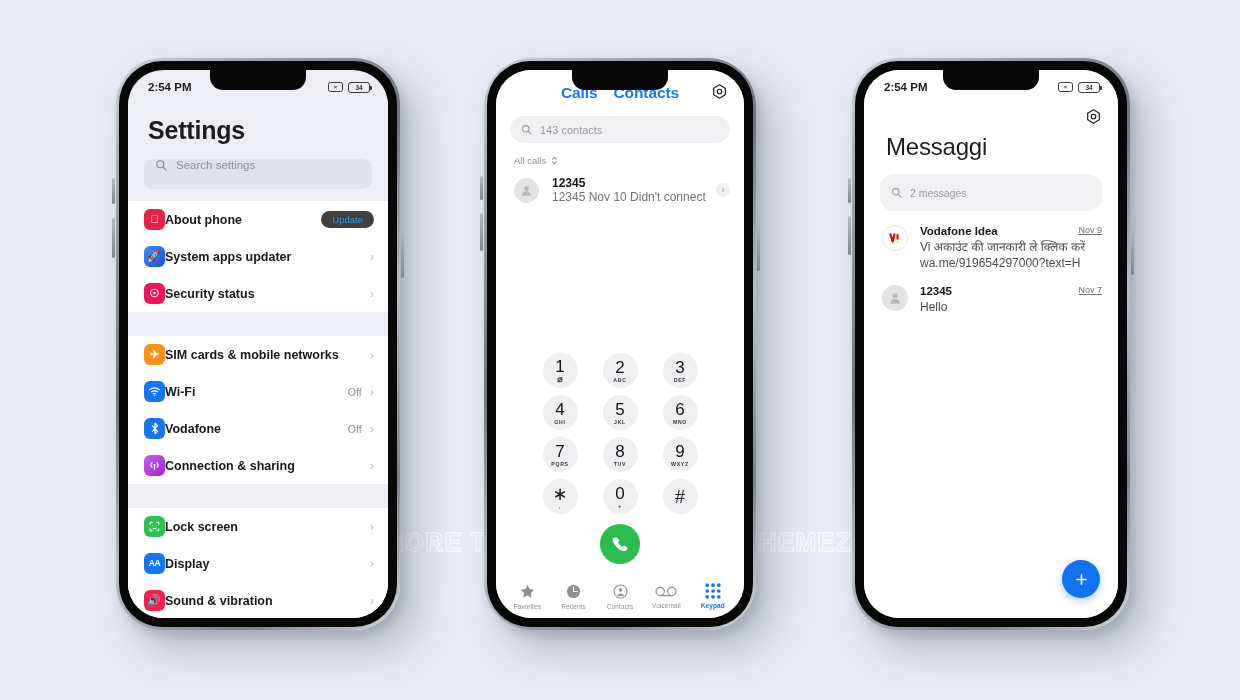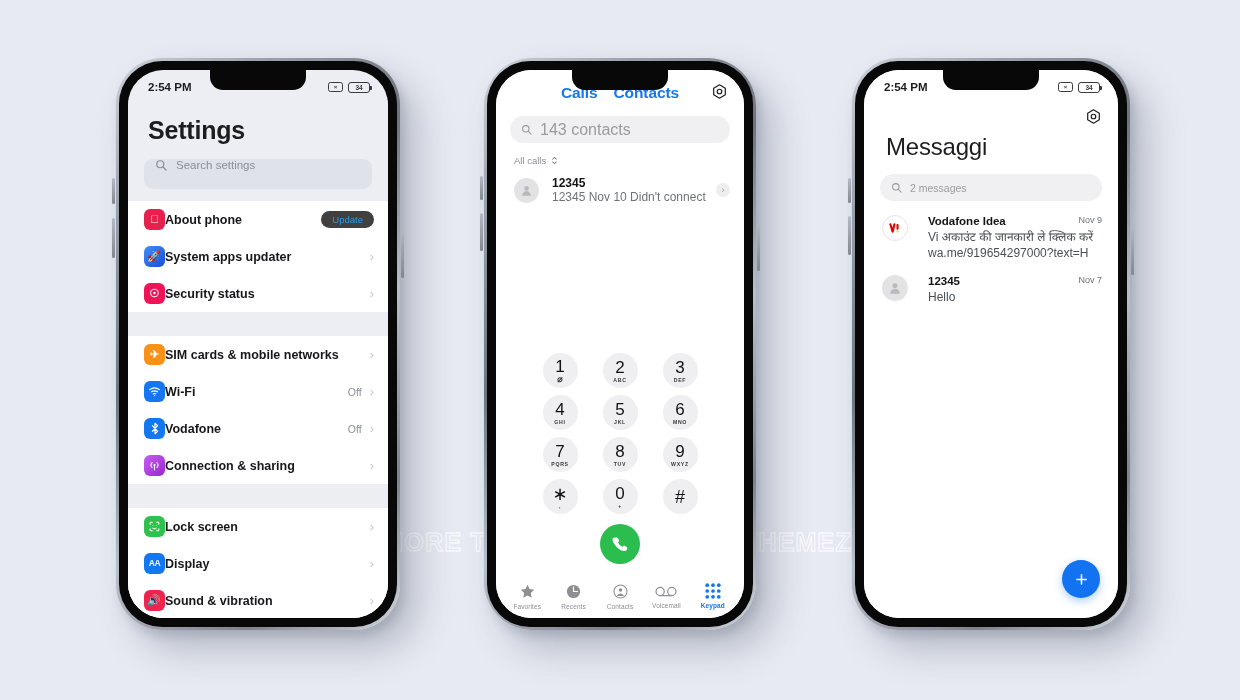--- a/index.html
+++ b/index.html
@@ -168,21 +168,21 @@
     position:absolute; right:16px; top:13px;
     width:17px; height:17px;
   }
   .s2-search {
     margin: 8px 14px 0 14px;
     height: 27px;
     background:#f0f0f2;
     border-radius: 14px;
     display:flex; align-items:center; gap:8px; padding:0 11px;
   }
-  .s2-search .ph { font-size:16px; color:#9b9ba0; }
+  .s2-search .ph { font-size:11px; color:#9b9ba0; }
   .s2-filter {
     display:flex; align-items:center; gap:5px;
     padding: 12px 0 4px 18px;
     font-size:9.5px; color:#8b8f96;
   }
   .s2-call-row {
     display:flex; align-items:center;
     padding: 6px 14px 6px 18px;
   }
   .avatar-grey {
@@ -236,37 +236,37 @@
 
   
   .s3-body { height:100%; background:#fff; display:flex; flex-direction:column; position:relative; }
   .s3-gear { align-self:flex-end; margin: 8px 16px 0 0; width:17px; height:17px; }
   .s3-title {
     font-size:24px; font-weight:400; color:#1d1d1f;
     padding: 8px 0 0 22px; letter-spacing:-0.2px;
   }
   .s3-search {
     margin: 13px 16px 0 16px;
-    height:27px; background:#f0f0f2; border-radius:14px;
+    height:37px; background:#f0f0f2; border-radius:14px;
     display:flex; align-items:center; gap:8px; padding:0 11px;
   }
   .s3-search .ph { font-size:10.5px; color:#9b9ba0; }
   .s3-msg {
     display:flex; padding: 14px 16px 0 18px;
   }
   .vi-logo {
     width:26px;height:26px;border-radius:50%;
     background:#fff; border:1px solid #f0e3e3;
     display:flex;align-items:center;justify-content:center;
     flex:0 0 auto; overflow:hidden; position:relative;
   }
-  .s3-msg-txt { margin-left:20px; flex:1; min-width:0; }
+  .s3-msg-txt { margin-left:12px; flex:1; min-width:0; }
   .s3-msg-head { display:flex; align-items:flex-start; }
   .s3-msg-name { font-size:11.5px; font-weight:700; color:#141416; flex:1; }
-  .s3-msg-date { font-size:9px; color:#6f7378; margin-left:8px; white-space:nowrap; }
+  .s3-msg-date { font-size:9px; color:#6f7378; margin-left:8px; white-space:nowrap;text-decoration:underline; }
   .s3-msg-body { font-size:12px; color:#4a4e53; line-height:1.35; margin-top:2px; }
   .fab {
     position:absolute; right:18px; bottom:20px;
     width:38px;height:38px;border-radius:50%;
     background:#1272f0;
     display:flex;align-items:center;justify-content:center;
     box-shadow: 0 3px 9px rgba(18,114,240,0.35);
   }
 </style>
 </head>

